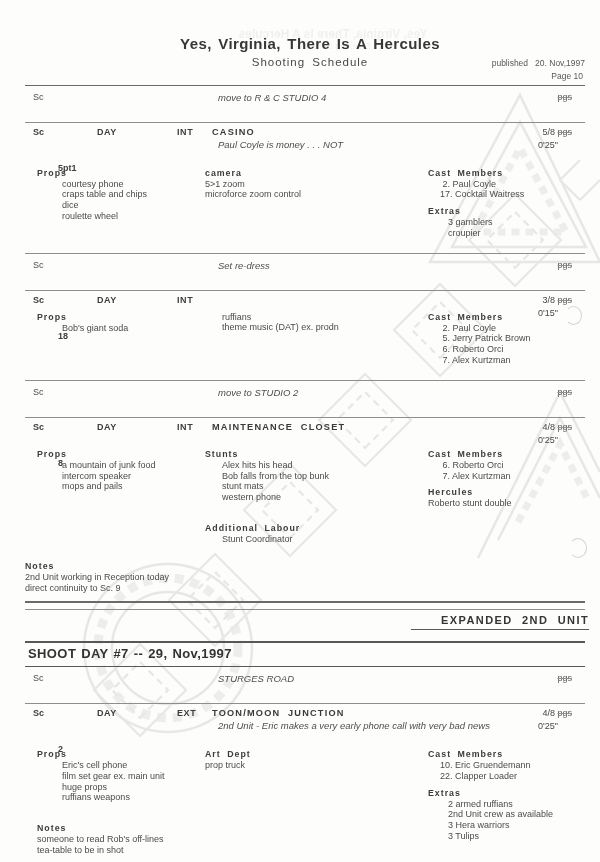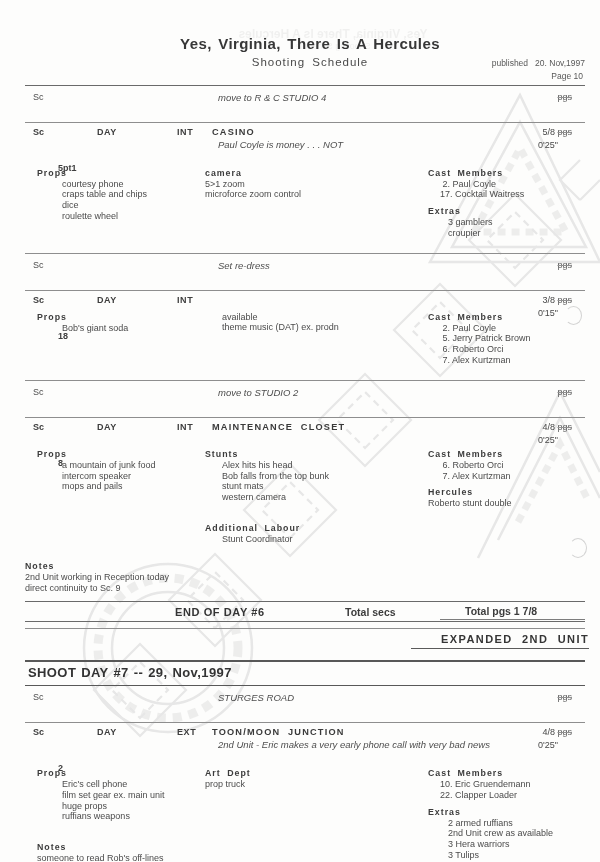--- a/index.html
+++ b/index.html
@@ -211,21 +211,21 @@
           <div class="group">
             <div class="ghead">Props</div>
             <div class="items ind25">
                 <div class="item">Bob's giant soda</div>
               </div>
           </div>
         </div>
         <div class="col">
           <div class="group">
             <div class="items ind17">
-                <div class="item">available</div>
+                <div class="item">ruffians</div>
                 <div class="item">theme music (DAT) ex. prodn</div>
               </div>
           </div>
         </div>
         <div class="col">
           <div class="group">
             <div class="ghead">Cast Members</div>
             <div class="items ind12">
                 <div class="item"> 2. Paul Coyle</div>
                 <div class="item"> 5. Jerry Patrick Brown</div>
@@ -271,21 +271,21 @@
               </div>
           </div>
         </div>
         <div class="col">
           <div class="group">
             <div class="ghead">Stunts</div>
             <div class="items ind17">
                 <div class="item">Alex hits his head</div>
                 <div class="item">Bob falls from the top bunk</div>
                 <div class="item">stunt mats</div>
-                <div class="item">western camera</div>
+                <div class="item">western phone</div>
               </div>
           </div>
           <div class="gap14"></div>
           <div class="group">
             <div class="ghead">Additional Labour</div>
             <div class="items ind17">
                 <div class="item">Stunt Coordinator</div>
               </div>
           </div>
         </div>
@@ -308,26 +308,20 @@
       <div class="notes-block">
         <div class="ghead">Notes</div>
         <div class="items">
             <div class="item">2nd Unit working in Reception today</div>
             <div class="item">direct continuity to Sc. 9</div>
           </div>
       </div>
     </section>
 
     <hr class="hr md">
-    <div class="eod">
-      <span></span>
-      <span class="eod-label">END OF DAY #6</span>
-      <span class="eod-secs">Total secs</span>
-      <span class="eod-pgs">Total pgs 1 7/8</span>
-    </div>
     <hr class="hr md">
     <div class="gap6"></div>
     <hr class="hr">
     <div class="expanded-row">
       <span class="expanded">EXPANDED 2ND UNIT</span>
     </div>
     <div class="gap6"></div>
 
     <div class="shootday">SHOOT DAY #7 -- 29, Nov,1997</div>
 

